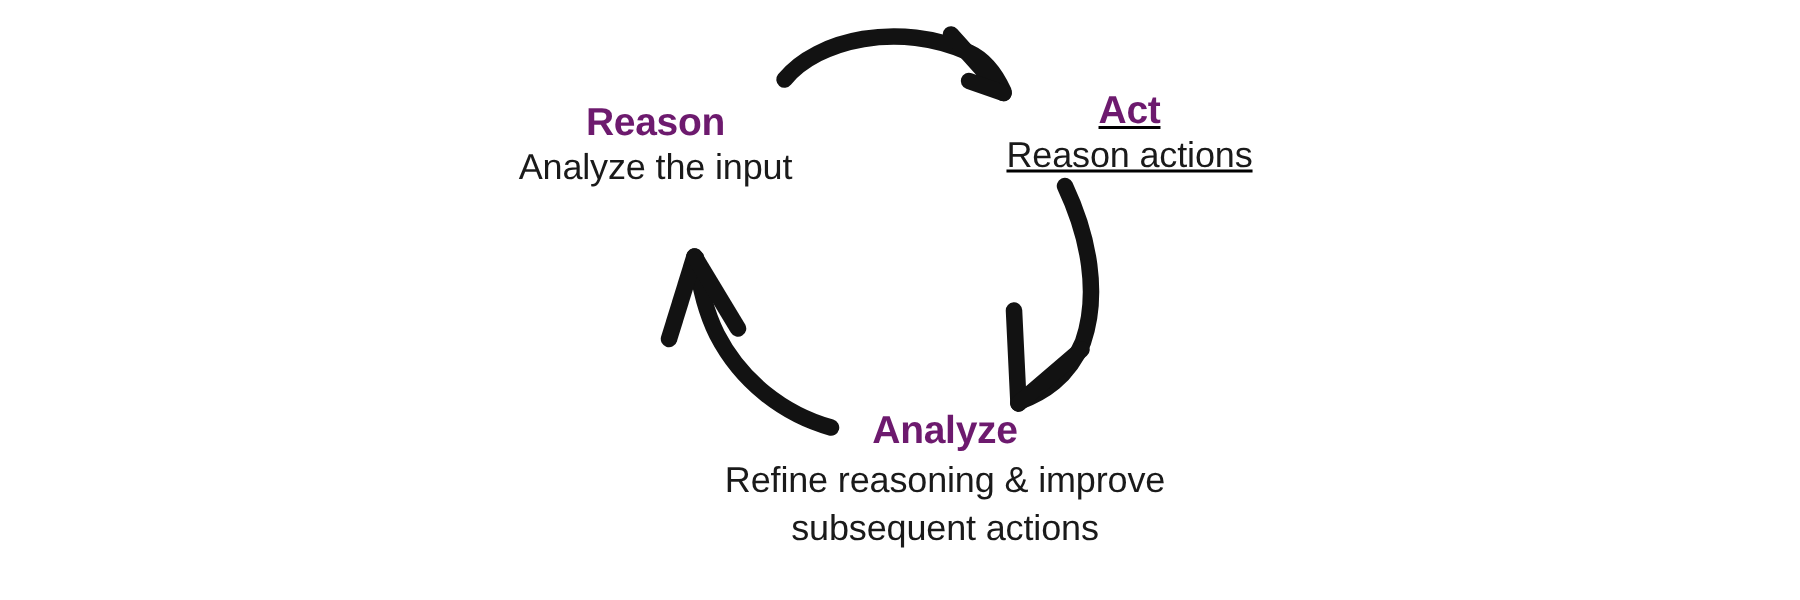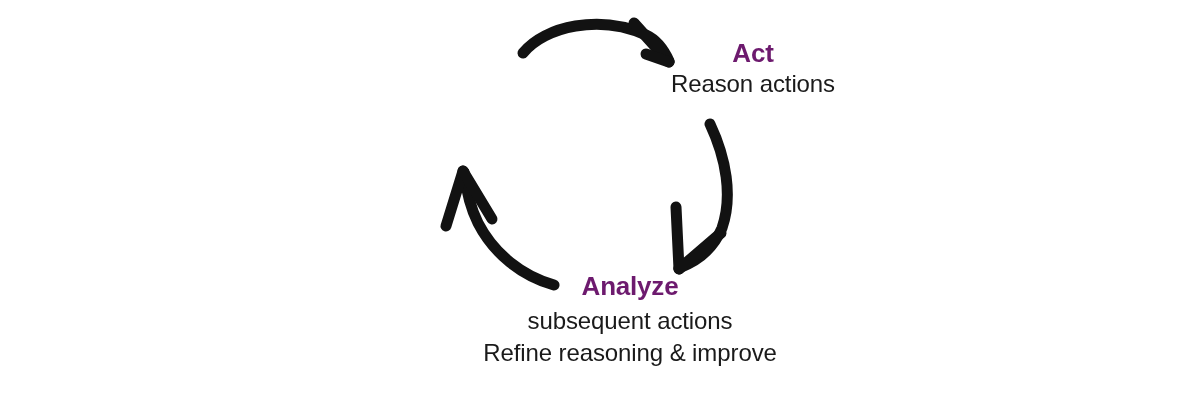--- a/index.html
+++ b/index.html
@@ -53,22 +53,23 @@
   }
   
   #node-reason {
     left: 437px;
     top: 68px;
     transform: translateX(-50%);
   }
   #node-reason .node-title { margin-bottom: 6px; }
   #node-act {
     left: 753px;
-    top: 40px;
+    top: 60px;
     transform: translateX(-50%);
+    text-decoration: underline;
   }
   #node-act .node-title { margin-bottom: 6px; }
   #node-iterate {
     left: 630px;
     top: 273px;
     transform: translateX(-50%);
   }
   #node-iterate .node-title { margin-bottom: 6px; }
   #node-iterate .node-desc-line { line-height: 1.33; }
 </style>
@@ -91,25 +92,29 @@
       <path d="M 721 233 L 679 269" stroke-width="11"></path>
     </g>
 
     <g fill="none" stroke="#121212" stroke-linecap="round" stroke-linejoin="round">
       <path d="M 554 285 C 522 276 494 254 478 223 C 470 207 466 188 464 172" stroke-width="11"></path>
       <path d="M 446 226 L 463 171" stroke-width="11"></path>
       <path d="M 492 219 L 463 171" stroke-width="11"></path>
     </g>
   </svg>
 
+  <div class="node" id="node-reason">
+    <span class="node-title">Reason</span>
+    <span class="node-desc">Analyze the input</span>
+  </div>
 
   <div class="node" id="node-act">
     <span class="node-title">Act</span>
     <span class="node-desc">Reason actions</span>
   </div>
 
   <div class="node" id="node-iterate">
     <span class="node-title">Analyze</span>
+    <span class="node-desc-line">Refine reasoning &amp; improve</span>
     <span class="node-desc-line">subsequent actions</span>
-    <span class="node-desc-line">Refine reasoning &amp; improve</span>
   </div>
 
 </div>
 
 </body></html>

